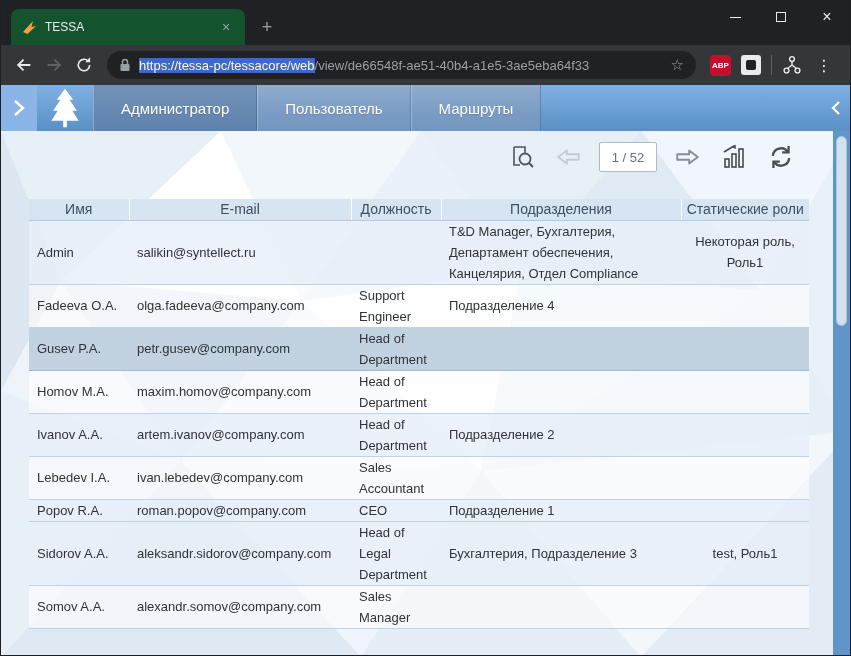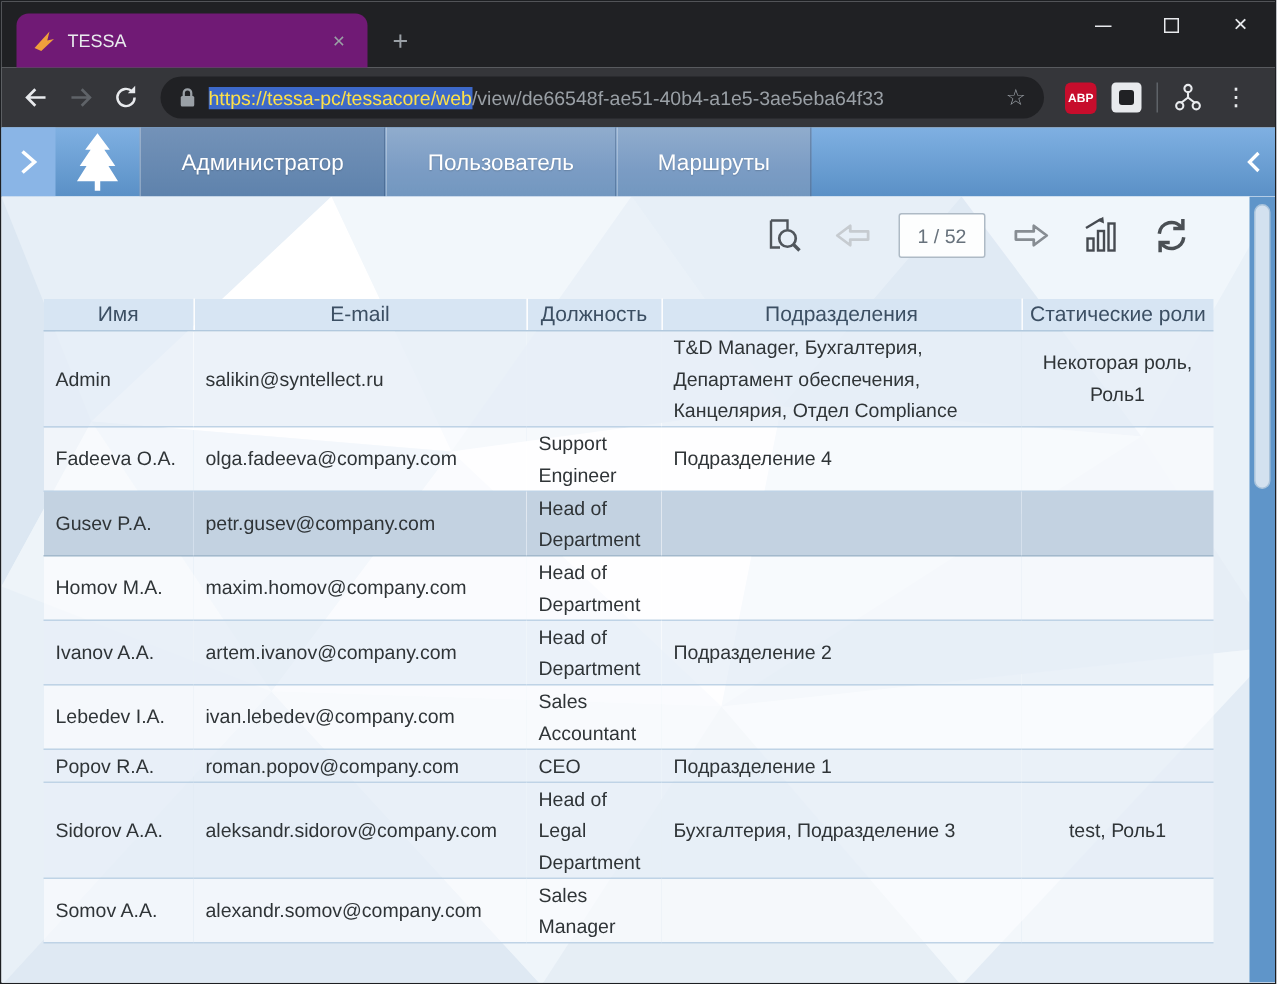--- a/index.html
+++ b/index.html
@@ -2,37 +2,37 @@
 <html><head>
 <meta charset="utf-8">
 <style>
   * { box-sizing: border-box; margin: 0; padding: 0; }
   html,body { width: 851px; height: 656px; overflow: hidden; }
   body { font-family: "Liberation Sans", "DejaVu Sans", sans-serif; }
   .window { width: 851px; height: 656px; display: flex; flex-direction: column; background:#edf3f9; border:1px solid #1d1f22; }
 
   
   .titlebar { height: 44px; background:#202124; position: relative; display:flex; align-items:flex-end; flex: none; }
-  .btab { margin-left:10px; width:234px; height:36px; background:#701a75; border-radius:8px 8px 0 0; display:flex; align-items:center; padding:0 10px; }
+  .btab { margin-left:10px; width:234px; height:36px; background:#14532d; border-radius:8px 8px 0 0; display:flex; align-items:center; padding:0 10px; }
   .favicon { width:16px; height:16px; flex:none; margin-right:8px; }
   .btab-title { flex:1; font-size:12px; color:#e8eaed; white-space:nowrap; overflow:hidden; }
   .tab-close { width:18px; height:18px; border-radius:9px; color:#9aa0a6; font-size:14px; line-height:18px; text-align:center; cursor:pointer; }
   .newtab { width:28px; height:28px; margin:0 0 4px 8px; color:#9aa0a6; font-size:18px; line-height:28px; text-align:center; border-radius:14px; cursor:pointer; }
   .wincontrols { position:absolute; top:0; right:0; height:32px; display:flex; }
   .winbtn { width:46px; height:32px; display:flex; align-items:center; justify-content:center; color:#e8eaed; cursor:pointer; }
   .min-glyph { display:block; width:11px; height:1px; background:#e8eaed; }
   .max-glyph { display:block; width:10px; height:10px; border:1px solid #e8eaed; }
   .winbtn.close { font-size:16px; }
 
   
   .navbar { height:40px; background:#35363a; display:flex; align-items:center; padding:0 8px; flex:none; }
   .navbtn { width:30px; height:30px; border-radius:15px; display:flex; align-items:center; justify-content:center; flex:none; cursor:pointer; }
   .urlpill { flex:1; height:28px; background:#202124; border-radius:14px; margin:0 8px; display:flex; align-items:center; padding:0 12px; min-width:0; }
   .url-text { font-size:13px; white-space:nowrap; overflow:hidden; flex:1; }
-  .url-sel { background:#3d69c9; color:#fde047; }
+  .url-sel { background:#3d69c9; color:#fef9c3; }
   .url-rest { color:#9aa0a6; }
   .star { color:#9aa0a6; font-size:15px; margin-left:8px; cursor:pointer; }
   .extcluster { display:flex; align-items:center; gap:10px; padding:0 6px; }
   .abp { width:21px; height:21px; border-radius:4px; background:#c70d2c; color:#fff; font-size:8px; font-weight:bold; display:flex; align-items:center; justify-content:center; cursor:pointer; }
   .extbox { width:20px; height:20px; border-radius:3px; background:#e8eaed; display:flex; align-items:center; justify-content:center; cursor:pointer; }
   .extbox-inner { width:10px; height:10px; background:#202124; border-radius:2px; }
   .vdiv { width:1px; height:20px; background:#5f6368; }
   .menu-dots { color:#e8eaed; font-size:16px; width:24px; text-align:center; cursor:pointer; }
 
   

